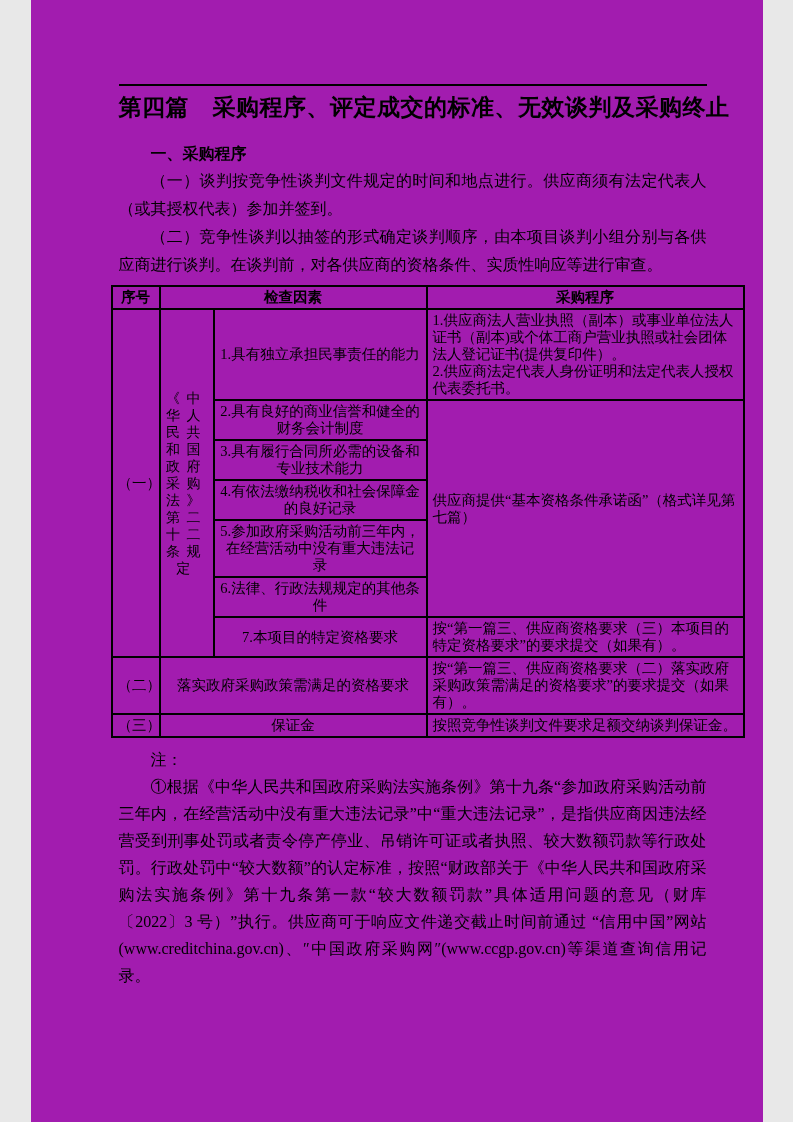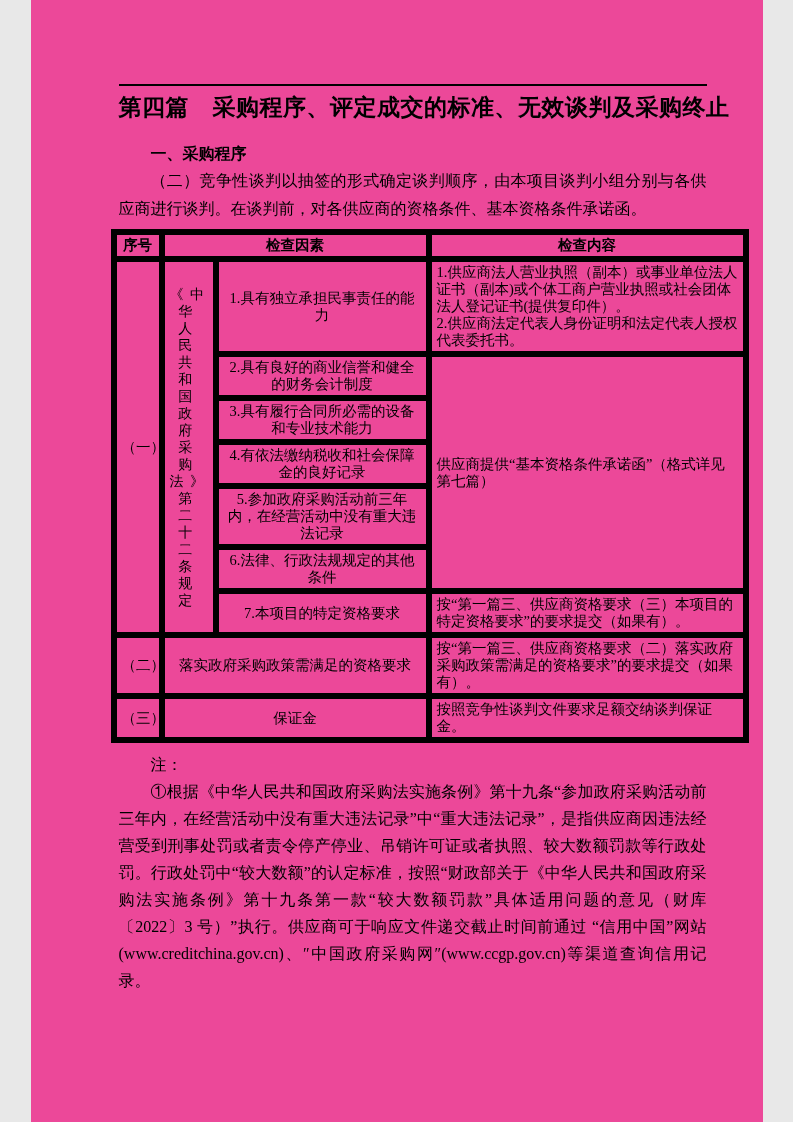--- a/index.html
+++ b/index.html
@@ -1,20 +1,20 @@
 <!DOCTYPE html>
 <html><head>
 <meta charset="utf-8">
 <style>
   html,body { margin:0; padding:0; background:#e8e8e8; }
   .page {
     position:relative;
     width:732px; height:1122px;
     margin:0 auto;
-    background:#ec4899;
+    background:#a21caf;
     color:#000;
     font-family:"Liberation Serif","DejaVu Serif",serif;
     overflow:hidden;
   }
   .content { padding:0 56px 0 88px; }
 
   .head-rule {
     margin-top:84px;
     border-top:2px solid #000;
     height:0;
@@ -46,21 +46,21 @@
   .note-para { line-height:27px; }
 
   table.check {
     border-collapse:collapse;
     table-layout:fixed;
     width:632px;
     margin:6px 0 0 -8px;
     font-size:14.5px;
   }
   table.check td {
-    border:6px solid #000000;
+    border:2px solid #000000;
     padding:2px 5px;
     line-height:17px;
     vertical-align:middle;
     overflow:hidden;
   }
   td.th {
     font-weight:bold;
     text-align:center;
     padding:0 2px;
     line-height:16px;
@@ -92,34 +92,35 @@
 
 <div class="page">
   <div class="content">
 
     <div class="head-rule"></div>
 
     <h1 class="title">第四篇　采购程序、评定成交的标准、无效谈判及采购终止</h1>
 
     <h2 class="heading">一、采购程序</h2>
 
-    <p class="para">（二）竞争性谈判以抽签的形式确定谈判顺序，由本项目谈判小组分别与各供应商进行谈判。在谈判前，对各供应商的资格条件、基本资格条件承诺函。</p>
+    <p class="para">（一）谈判按竞争性谈判文件规定的时间和地点进行。供应商须有法定代表人（或其授权代表）参加并签到。</p>
+    <p class="para">（二）竞争性谈判以抽签的形式确定谈判顺序，由本项目谈判小组分别与各供应商进行谈判。在谈判前，对各供应商的资格条件、实质性响应等进行审查。</p>
 
     <table class="check">
       <colgroup>
         <col style="width:48px">
         <col style="width:54px">
         <col style="width:213px">
         <col style="width:317px">
       </colgroup>
       <tbody>
         <tr>
           <td class="th">序号</td>
           <td class="th" colspan="2">检查因素</td>
-          <td class="th">检查内容</td>
+          <td class="th">采购程序</td>
         </tr>
         <tr>
           <td class="no-cell" rowspan="7">（一）</td>
           <td class="law-cell" rowspan="7">《中华人民共和国政府采购法》第二十二条规定</td>
           <td class="factor-cell">1.具有独立承担民事责任的能力</td>
           <td class="content-cell pre">1.供应商法人营业执照（副本）或事业单位法人证书（副本)或个体工商户营业执照或社会团体法人登记证书(提供复印件）。
 2.供应商法定代表人身份证明和法定代表人授权代表委托书。</td>
         </tr>
         <tr>
           <td class="factor-cell">2.具有良好的商业信誉和健全的财务会计制度</td>

